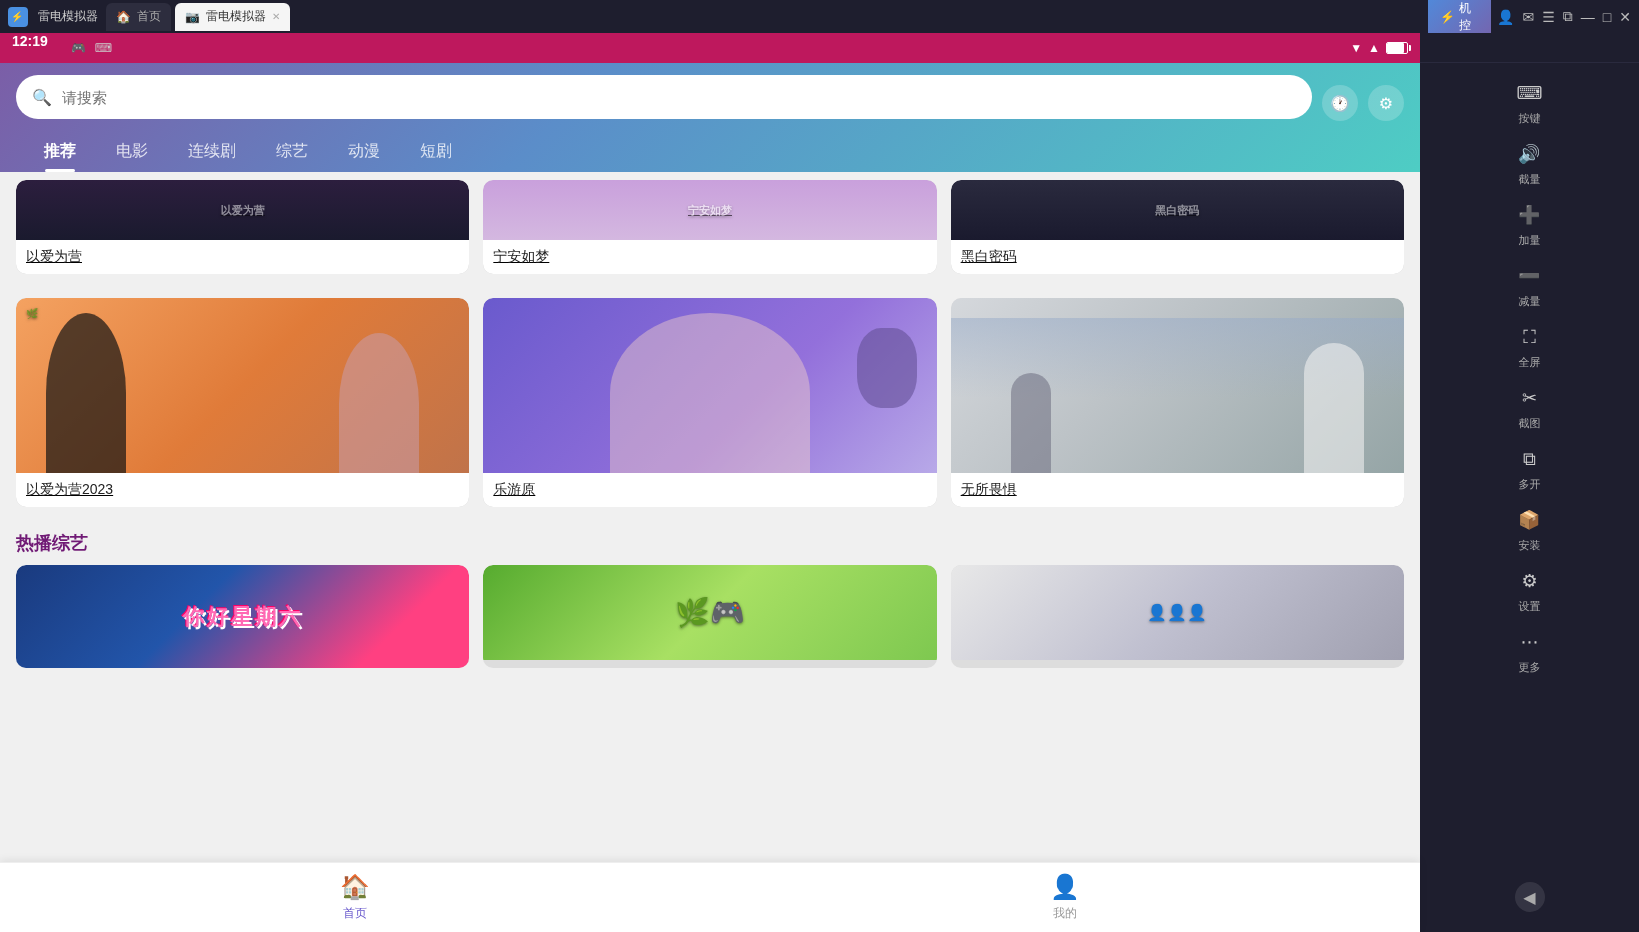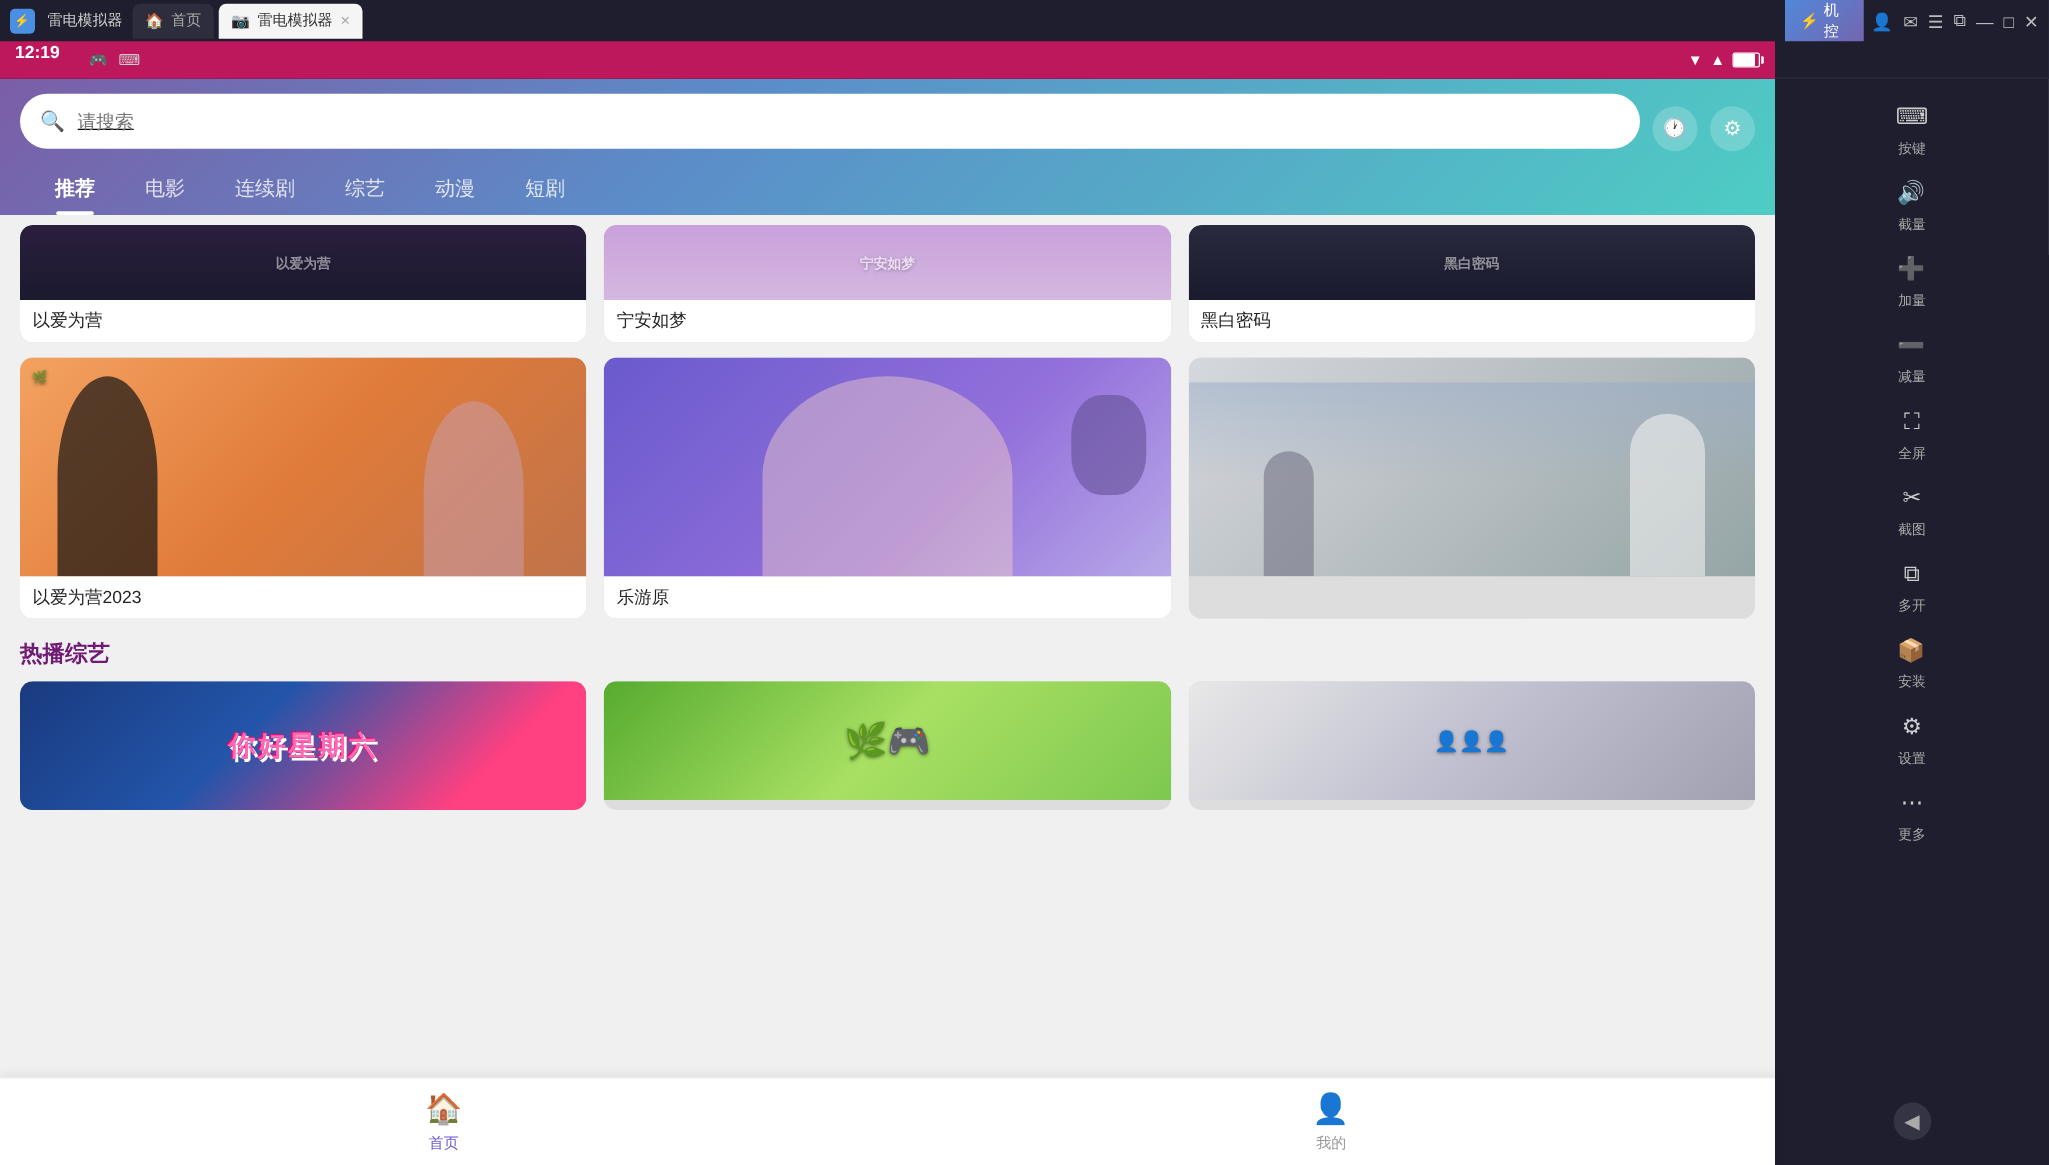--- a/index.html
+++ b/index.html
@@ -157,21 +157,20 @@
       color: #999;
       font-size: 16px;
     }
     .search-input {
       flex: 1;
       border: none;
       outline: none;
       font-size: 15px;
       color: #000000;
       background: transparent;
-      text-decoration: underline;
     }
     .header-icon-btn {
       width: 36px;
       height: 36px;
       background: rgba(255,255,255,0.2);
       border-radius: 50%;
       display: flex;
       align-items: center;
       justify-content: center;
       color: white;
@@ -231,21 +230,22 @@
       font-weight: bold;
       color: #701a75;
       margin: 16px 0 10px 0;
     }
 
     
     .content-grid {
       display: grid;
       grid-template-columns: repeat(3, 1fr);
       gap: 14px;
-      margin-bottom: 12px;
+      margin-bottom: 24px;
+      text-decoration: underline;
     }
 
     .content-card {
       background: #ddd;
       border-radius: 10px;
       overflow: hidden;
       cursor: pointer;
     }
     .card-image-placeholder {
       width: 100%;
@@ -503,20 +503,21 @@
             </div>
             <div class="card-title">乐游原</div>
           </div>
           <div class="content-card">
             <div class="card-image-placeholder" style="background: linear-gradient(135deg, #d5d8dc 0%, #bdc3c7 40%, #95a5a6 100%); position:relative; overflow:hidden; border-radius:10px 10px 0 0;">
 
               <div style="position:absolute;top:20px;left:0;right:0;height:80px;background:linear-gradient(180deg,rgba(150,170,200,0.5),transparent);"></div>
               <div style="position:absolute;bottom:0;right:40px;width:60px;height:130px;background:rgba(240,240,240,0.6);border-radius:30px 30px 0 0;"></div>
               <div style="position:absolute;bottom:0;left:60px;width:40px;height:100px;background:rgba(100,100,120,0.5);border-radius:20px 20px 0 0;"></div>
             </div>
+            <div class="card-title">无所畏惧</div>
           </div>
         </div>
 
         <div class="section-title">热播综艺</div>
 
         <div class="content-grid">
           <div class="content-card">
             <div class="card-image-placeholder" style="background: linear-gradient(135deg, #1a3a7e 0%, #2255aa 40%, #ff4081 80%); position:relative; overflow:hidden; border-radius:10px 10px 0 0; height:103px;">
 
               <div style="position:absolute;inset:0;display:flex;align-items:center;justify-content:center;">

